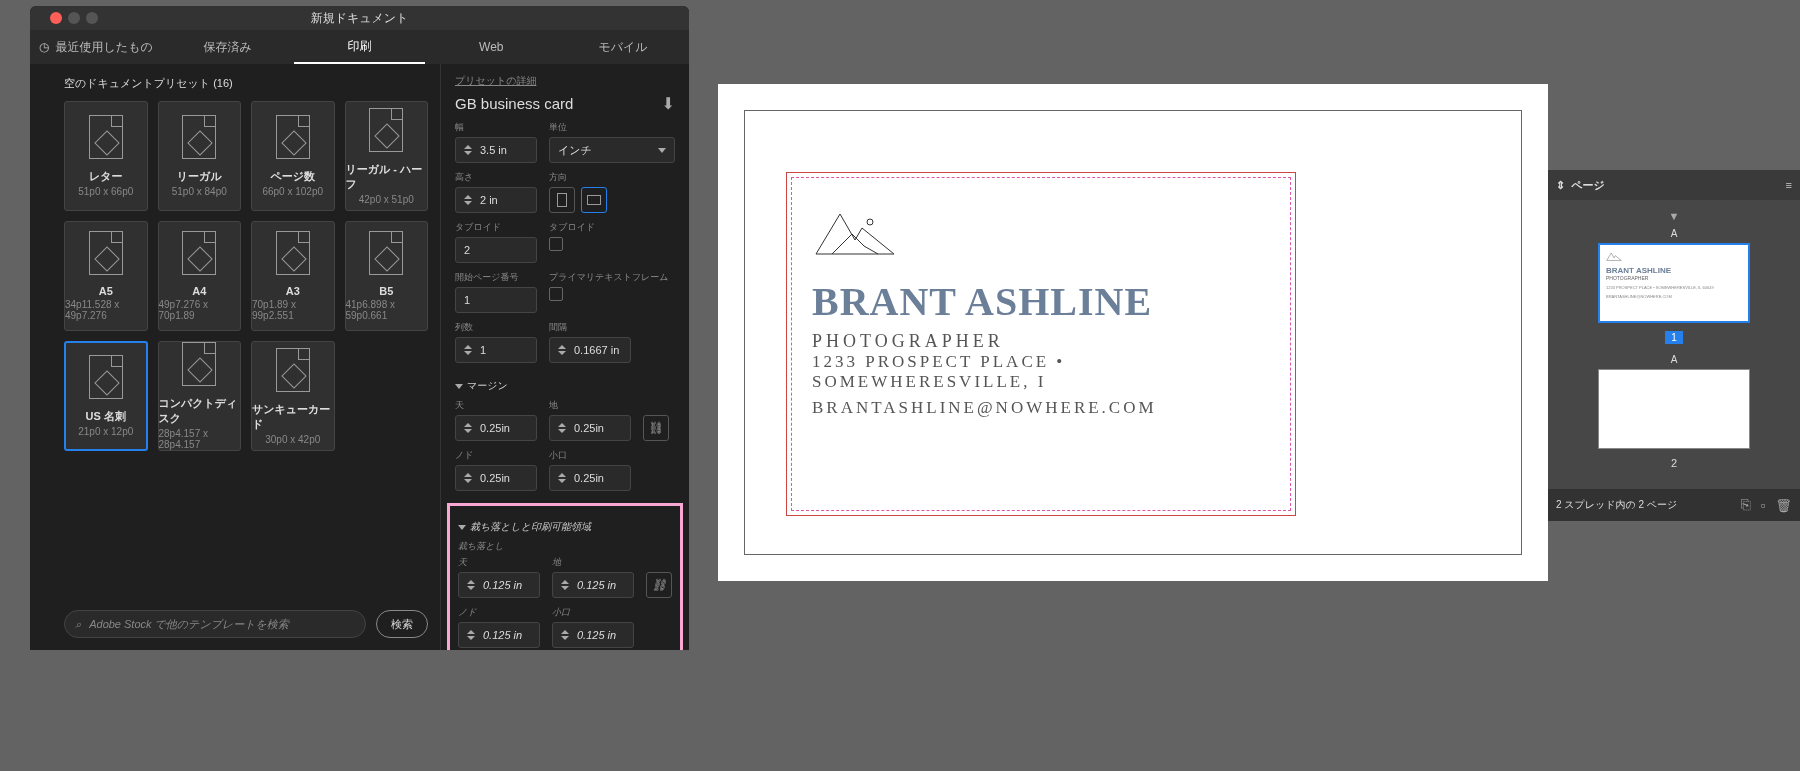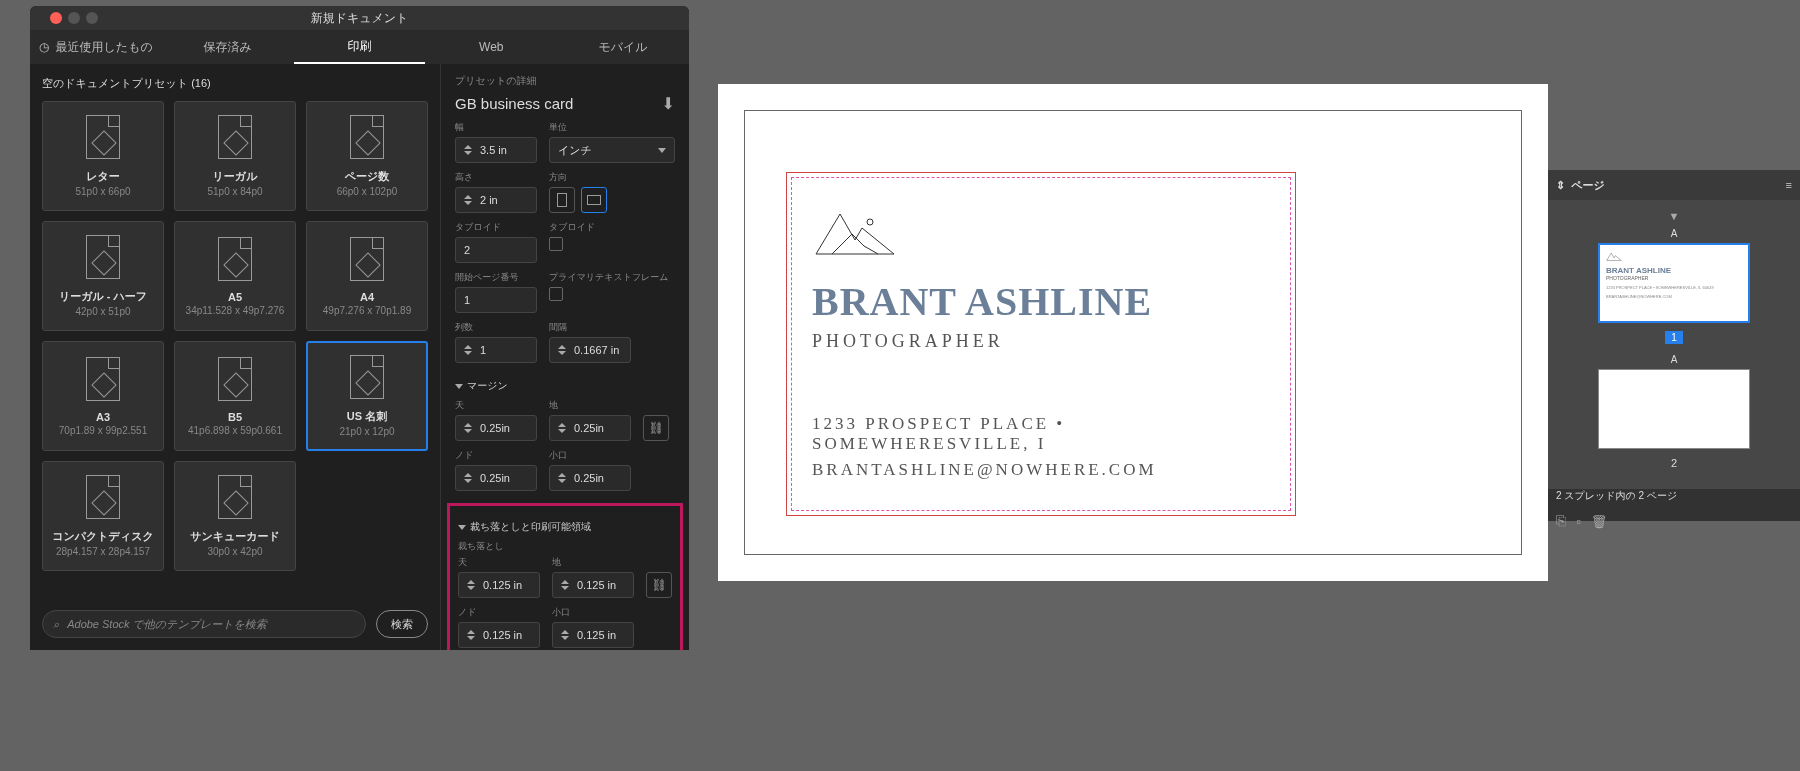--- a/index.html
+++ b/index.html
@@ -12,39 +12,39 @@
   .tlight { width: 12px; height: 12px; border-radius: 50%; }
   .red { background: #ff5f57; }
   .yellow { background: #555; }
   .green { background: #555; }
   .win-title { position: absolute; left: 0; right: 0; text-align: center; color: #ddd; font-size: 12px; }
   
   .tabsrow { height: 34px; background: #2a2a2a; display: flex; align-items: center; }
   .tab { flex: 1; text-align: center; color: #bbb; font-size: 12px; cursor: pointer; display: flex; align-items: center; justify-content: center; gap: 6px; height: 100%; }
   .tab.active { border-bottom: 2px solid #fff; color: #fff; }
   
-  .dialog-body { display: flex; height: calc(100% - 58px); }
+  .dialog-body { display: flex; height: calc(100% - 58px); padding-left: 22px; }
   .left-pane { width: 426px; background: #1f1f1f; padding: 12px; display: flex; flex-direction: column; }
   .section-title { color: #ddd; font-size: 11px; margin-bottom: 10px; }
   
-  .preset-grid { display: grid; grid-template-columns: repeat(3, 1fr); gap: 10px; }
+  .preset-grid { display: grid; grid-template-columns: repeat(4, 1fr); gap: 10px; }
   .preset { background: #303030; border: 1px solid #444; border-radius: 3px; height: 110px; display: flex; flex-direction: column; align-items: center; justify-content: center; cursor: pointer; }
   .preset.selected { border: 2px solid #2680eb; justify-content: center; }
   .preset-icon { width: 34px; height: 44px; border: 1px solid #999; position: relative; margin-bottom: 10px; }
   .preset-icon::before { content: ""; position: absolute; top: 0; right: 0; width: 10px; height: 10px; border-left: 1px solid #999; border-bottom: 1px solid #999; background: #303030; }
   .preset-icon::after { content: ""; position: absolute; left: 8px; top: 18px; width: 16px; height: 16px; border: 1px solid #999; transform: rotate(45deg); }
   .preset-name { color: #ddd; font-size: 11px; font-weight: bold; }
   .preset-dim { color: #888; font-size: 10px; margin-top: 2px; }
   
   .search-row { margin-top: auto; display: flex; gap: 10px; align-items: center; padding-top: 14px; }
   .search-box { flex: 1; background: #2a2a2a; border: 1px solid #444; border-radius: 14px; height: 28px; display: flex; align-items: center; padding: 0 10px; gap: 8px; color: #888; font-size: 11px; font-style: italic; }
   .go-btn { background: transparent; border: 1px solid #888; border-radius: 14px; height: 28px; padding: 0 14px; color: #ddd; font-size: 11px; cursor: pointer; text-align: center; }
   
   .right-pane { flex: 1; background: #1f1f1f; border-left: 1px solid #333; padding: 10px 14px; display: flex; flex-direction: column; }
-  .detail-title { color: #888; font-size: 10px; margin-bottom: 6px; }
+  .detail-title { color: #888; font-size: 10px; margin-bottom: 6px; text-decoration: underline; }
   .preset-name-row { display: flex; align-items: center; justify-content: space-between; margin-bottom: 8px; }
   .preset-name-big { color: #ddd; font-size: 15px; }
   
   .fld-row { display: flex; gap: 12px; margin-bottom: 8px; }
   .fld { display: flex; flex-direction: column; gap: 3px; }
   .fld-label { color: #888; font-size: 9px; }
   .fld-input { background: #2a2a2a; border: 1px solid #444; border-radius: 3px; height: 26px; display: flex; align-items: center; padding: 0 8px; color: #ddd; font-size: 11px; gap: 4px; }
   .stepper { display: flex; flex-direction: column; margin-right: 4px; }
   .step-up, .step-down { width: 0; height: 0; border-left: 4px solid transparent; border-right: 4px solid transparent; cursor: pointer; }
   .step-up { border-bottom: 4px solid #aaa; margin-bottom: 2px; }
@@ -58,52 +58,52 @@
   .orient-port { width: 10px; height: 14px; }
   .orient-land { width: 14px; height: 10px; }
   .checkbox { width: 14px; height: 14px; border: 1px solid #666; border-radius: 2px; cursor: pointer; }
   
   .sect-hdr { color: #ccc; font-size: 10px; margin: 8px 0 6px; display: flex; align-items: center; gap: 4px; }
   .sect-chevron { width: 0; height: 0; border-left: 4px solid transparent; border-right: 4px solid transparent; border-top: 5px solid #aaa; }
   .sub-label { color: #888; font-size: 9px; margin-bottom: 3px; }
   
   .link-ic { width: 26px; height: 26px; border: 1px solid #555; border-radius: 3px; display: flex; align-items: center; justify-content: center; color: #aaa; font-size: 12px; cursor: pointer; }
   
-  .highlight-box { border: 3px solid #be185d; padding: 6px 8px; margin: 4px -8px 8px; }
+  .highlight-box { border: 3px solid #f9a8d4; padding: 6px 8px; margin: 4px -8px 8px; font-style: italic; }
   
   
   .canvas-frame { position: absolute; left: 718px; top: 84px; width: 830px; height: 497px; background: #fff; }
   .canvas-slug { position: absolute; inset: 26px; border: 1px solid #666; }
   .canvas-bleed { position: absolute; left: 68px; top: 88px; width: 510px; height: 344px; border: 1px solid #c44; }
   .canvas-page { position: absolute; inset: 4px; border: 1px dashed #d5a; }
   .bc-content { padding: 26px 20px; }
   .bc-logo { width: 86px; height: 52px; margin-bottom: 18px; }
   .bc-title { font-family: Georgia, serif; font-size: 40px; font-weight: bold; color: #6b7f99; letter-spacing: 1px; }
   .bc-sub { font-family: Georgia, serif; font-size: 18px; color: #555; letter-spacing: 4px; margin-top: 6px; }
-  .bc-addr { margin-top: 62px; font-family: Georgia, serif; font-size: 17px; color: #555; letter-spacing: 3px; }
+  .bc-addr { font-family: Georgia, serif; font-size: 17px; color: #555; letter-spacing: 3px; }
   .bc-email { margin-top: 6px; font-family: Georgia, serif; font-size: 17px; color: #555; letter-spacing: 3px; }
   
   
   .pages-panel { position: absolute; right: 0; top: 170px; width: 252px; background: #323232; color: #ddd; font-size: 11px; }
   .pp-hdr { height: 30px; background: #3a3a3a; display: flex; align-items: center; padding: 0 8px; justify-content: space-between; }
   .pp-title { display: flex; align-items: center; gap: 6px; font-weight: bold; }
   .pp-menu { cursor: pointer; color: #ccc; }
   .pp-body { padding: 10px 14px; background: #474747; }
   .pp-arrow { text-align: center; color: #aaa; margin-bottom: 6px; }
   .pp-label { text-align: center; font-size: 10px; margin-bottom: 4px; }
   .pp-thumb { background: #fff; width: 152px; height: 80px; margin: 0 auto 8px; border: 1px solid #888; position: relative; }
   .pp-thumb.sel { border: 2px solid #2680eb; }
   .th-content { position: absolute; inset: 6px; }
   .th-logo { width: 16px; height: 10px; margin-bottom: 3px; }
   .th-name { color: #6b7f99; font-size: 8px; font-weight: bold; }
   .th-sub { font-size: 5px; color: #666; }
   .th-tiny { font-size: 4px; color: #888; margin-top: 4px; line-height: 1.3; }
   .pp-pagenum { display: inline-block; background: #2680eb; color: #fff; padding: 1px 6px; font-size: 10px; margin: 0 auto; }
   .pp-pnum-row { text-align: center; margin-bottom: 10px; }
-  .pp-footer { height: 32px; background: #323232; display: flex; padding: 0 8px; gap: 10px; font-size: 10px; justify-content: space-between; flex-direction: column; }
+  .pp-footer { height: 32px; background: #323232; display: flex; align-items: center; padding: 0 8px; gap: 10px; font-size: 10px; justify-content: space-between; }
   .pp-footer-icons { display: flex; gap: 10px; align-items: center; }
   .pp-ic { cursor: pointer; color: #aaa; font-size: 13px; }
   
   .mountain-svg { stroke: #333; fill: none; stroke-width: 1; }
 </style>
 </head>
 <body>
 
 <div class="dialog">
   <div class="titlebar">

